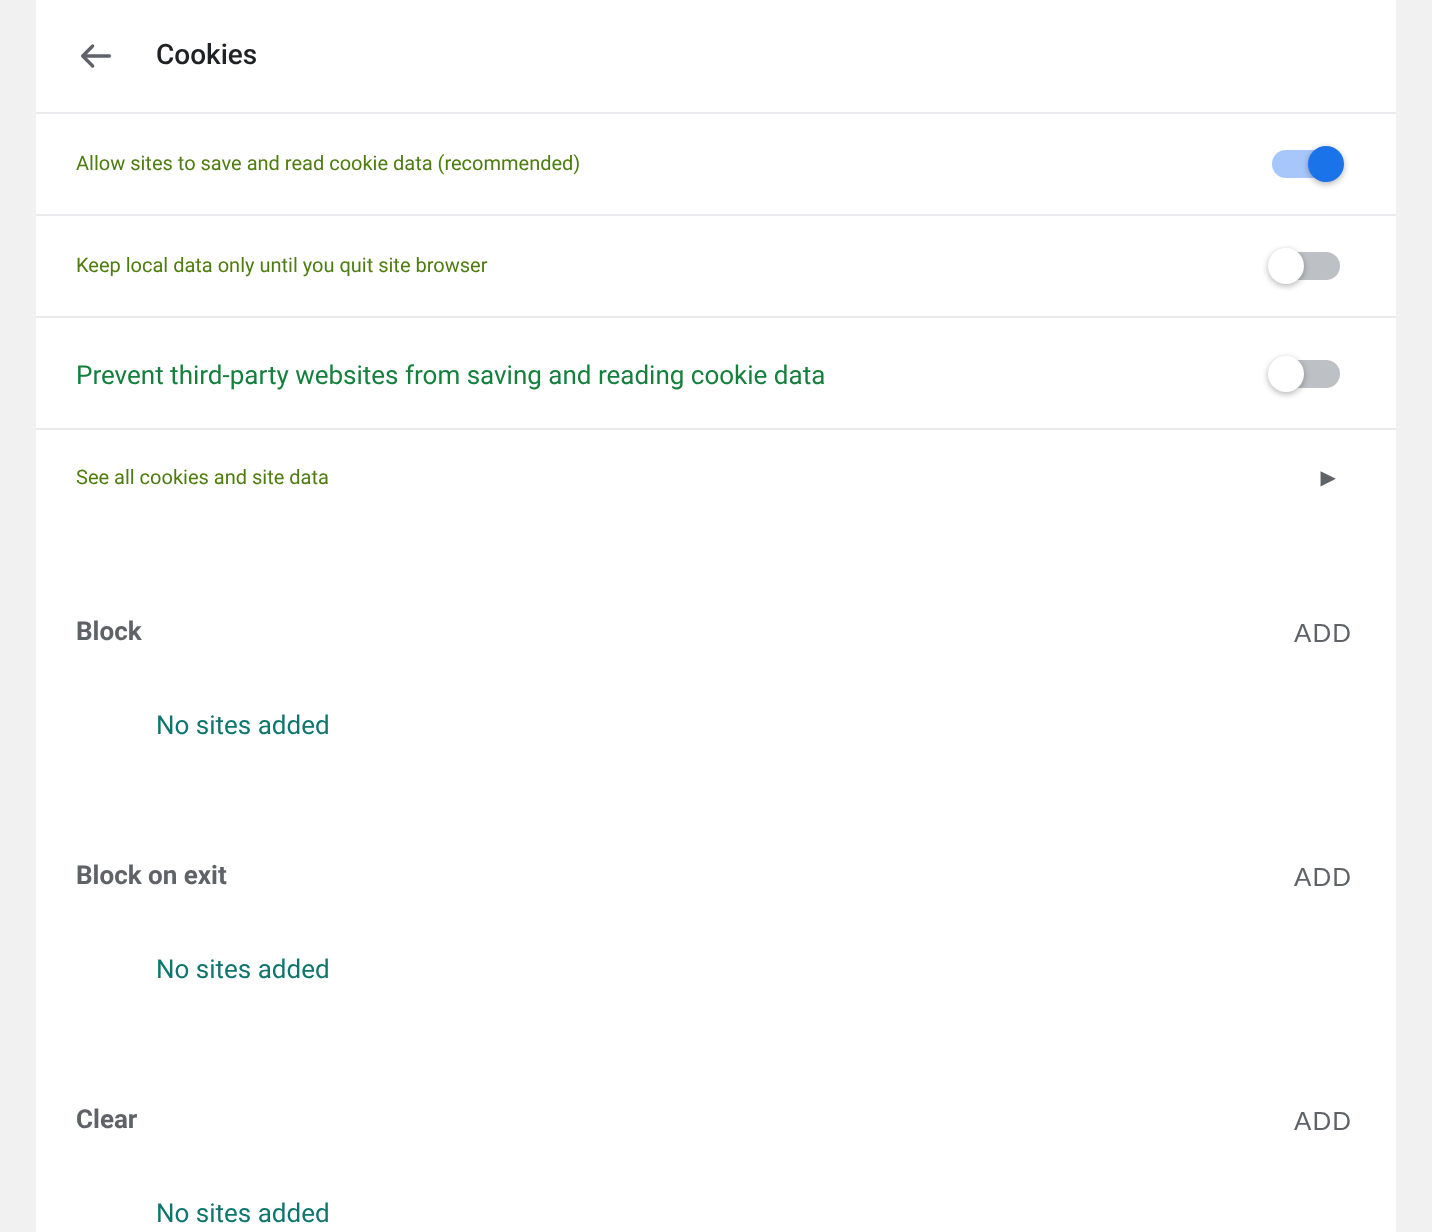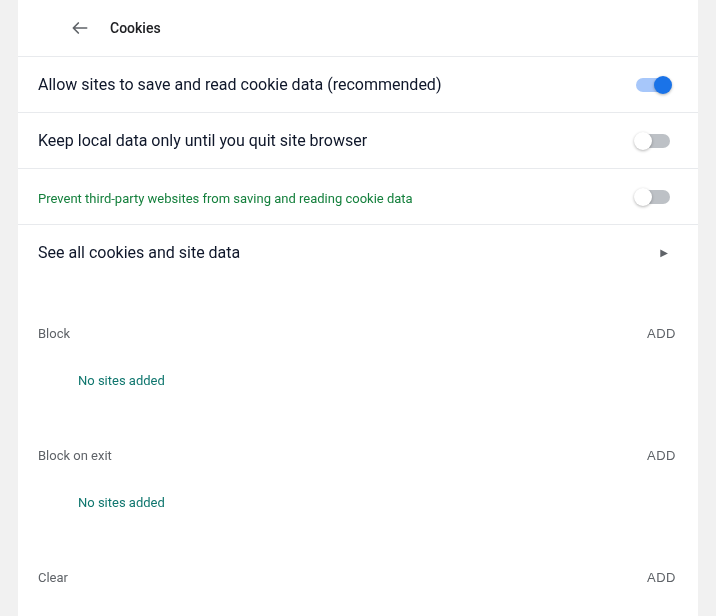--- a/index.html
+++ b/index.html
@@ -14,21 +14,20 @@
       background: #fff;
       margin: 0 18px;
       height: 616px;
       position: relative;
     }
     .header {
       display: flex;
       align-items: center;
       padding: 18px 20px 18px 20px;
       gap: 20px;
-      margin-left: 32px;
     }
     .back-icon {
       width: 20px;
       height: 20px;
       display: flex;
       align-items: center;
       justify-content: center;
       cursor: pointer;
       color: #5f6368;
     }
@@ -45,22 +44,22 @@
       padding: 18px 20px;
       border-bottom: 1px solid #e8eaed;
     }
     .row:first-of-type {
       margin-top: 16px;
     }
     .row-text {
       flex: 1;
     }
     .row-label {
-      font-size: 16px;
-      color: #0f172a;
+      font-size: 10px;
+      color: #4d7c0f;
     }
     .row-sub {
       font-size: 13px;
       color: #15803d;
       margin-top: 4px;
     }
     .toggle {
       width: 34px;
       height: 14px;
       border-radius: 7px;
@@ -88,21 +87,21 @@
     .row-link { cursor: pointer; border-bottom: none; }
     .section-head {
       display: flex;
       justify-content: space-between;
       align-items: center;
       padding: 40px 20px 12px 20px;
     }
     .section-title {
       font-size: 13px;
       color: #5f6368;
-      font-weight: 400;
+      font-weight: 700;
     }
     .add-btn {
       font-size: 13px;
       color: #5f6368;
       font-weight: 400;
       letter-spacing: 0.5px;
       cursor: pointer;
       background: none;
       border: none;
       padding: 6px 2px;

